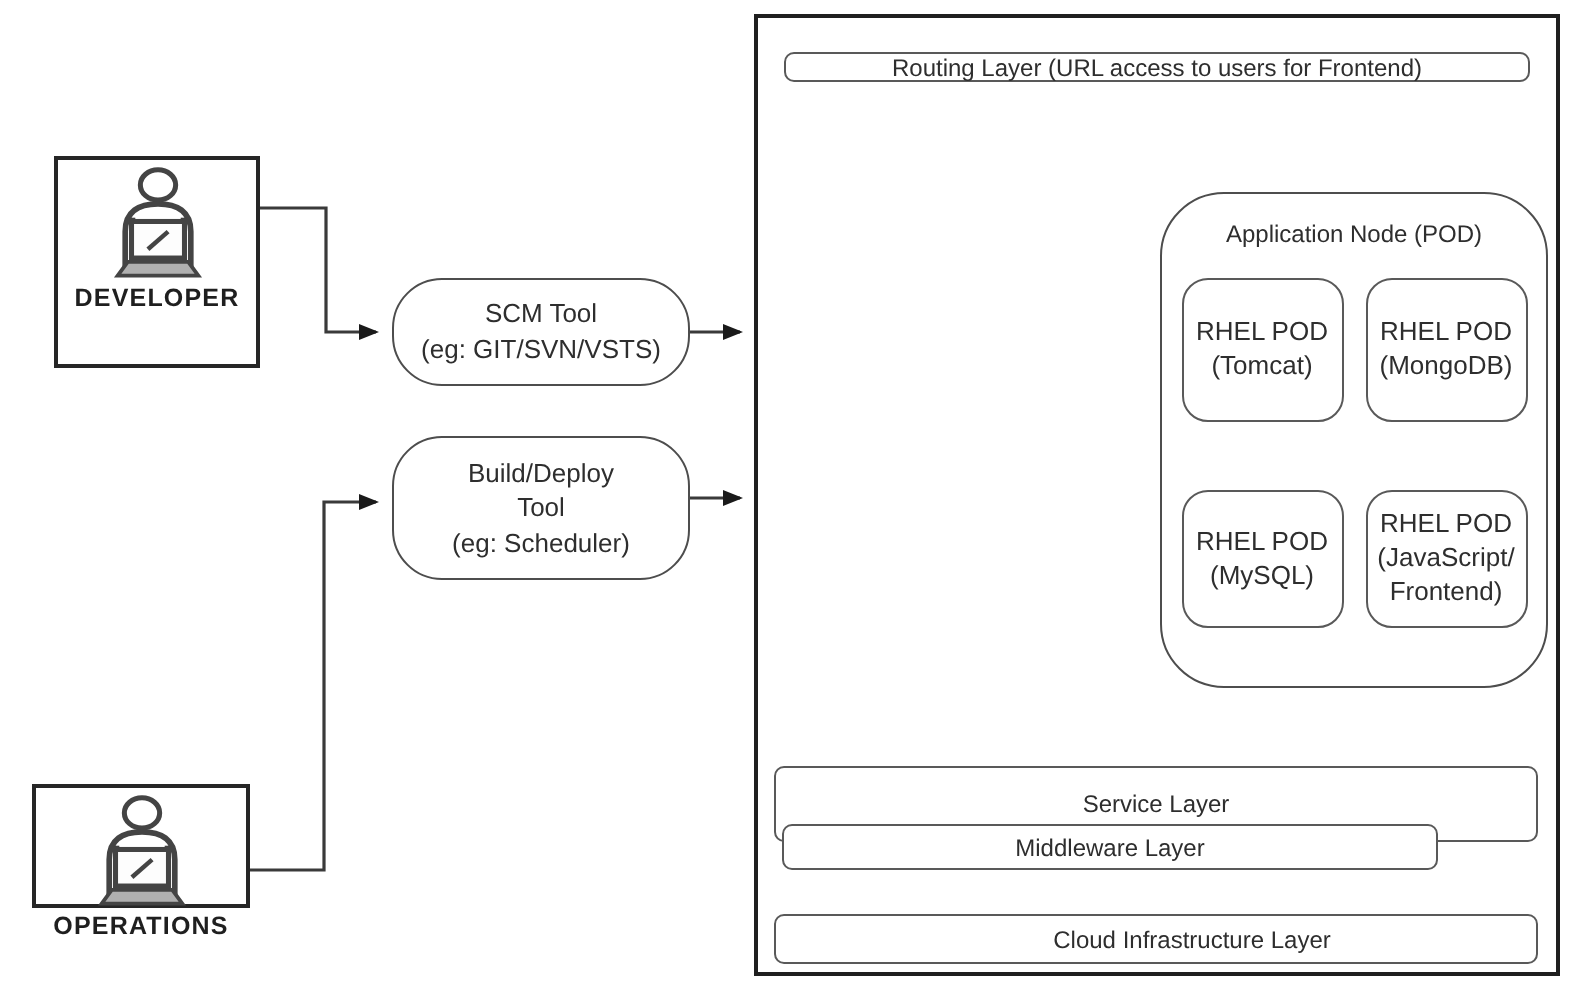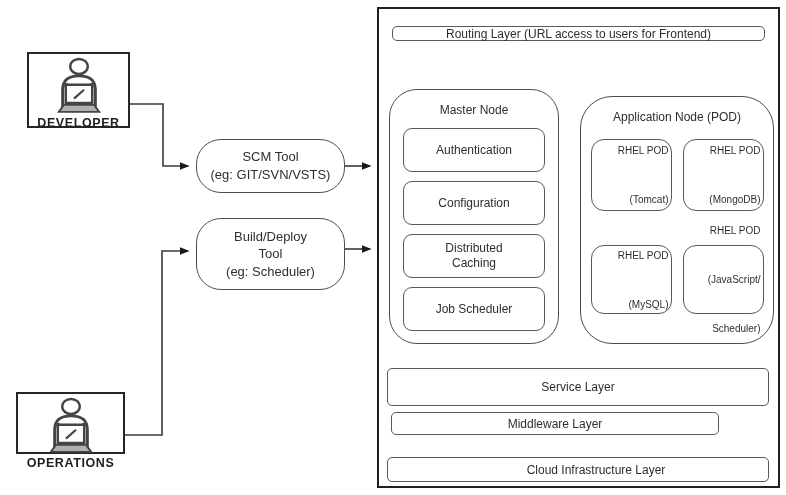--- a/index.html
+++ b/index.html
@@ -27,21 +27,21 @@
   .actor-box {
     position: absolute;
     border: 2px solid #262626;
     background: #ffffff;
     display: flex;
     flex-direction: column;
     align-items: center;
     justify-content: flex-start;
     box-sizing: border-box;
   }
-  .actor-box.dev { left: 27px; top: 52px; width: 103px; height: 76px; }
+  .actor-box.dev { left: 27px; top: 78px; width: 103px; height: 106px; }
   .actor-box.ops { left: 16px; top: 392px; width: 109px; height: 62px; }
   .person-svg { width: 64px; height: 58px; margin-top: 3px; flex: 0 0 auto; }
   .actor-label {
     font-size: 12.5px;
     font-weight: bold;
     letter-spacing: 0.6px;
     color: #1f1f1f;
     margin-top: 1px;
     white-space: nowrap;
   }
@@ -77,21 +77,21 @@
     border-radius: 5px;
     background: #ffffff;
     display: flex;
     align-items: center;
     justify-content: center;
     font-size: 12px;
     box-sizing: border-box;
     text-align: center;
   }
   .routing    { left: 13px; top: 17px;  width: 373px; height: 15px; }
-  .service    { left: 8px;  top: 359px; width: 382px; height: 38px; }
+  .service    { left: 8px;  top: 374px; width: 382px; height: 38px; }
   .middleware { left: 12px;  top: 403px; width: 328px; height: 23px; }
   .cloud      { left: 8px;  top: 448px; width: 382px; height: 25px; padding-left: 36px; }
   
   .master-node {
     position: absolute;
     left: 10px; top: 80px;
     width: 170px; height: 255px;
     border: 1.6px solid #4d4d4d;
     border-radius: 28px;
     background: #ffffff;
@@ -145,27 +145,26 @@
     row-gap: 34px;
     margin-top: 4px;
   }
   .pod {
     border: 1.5px solid #595959;
     border-radius: 13px;
     background: #ffffff;
     box-sizing: border-box;
     display: flex;
     flex-direction: column;
-    align-items: flex-end;
-    justify-content: center;
-    text-align: center;
-    font-size: 10px;
+    align-items: center;
+    justify-content: center;
+    text-align: center;
+    font-size: 13px;
     line-height: 1.3;
     padding: 2px;
-    gap: 36px;
   }
   .hidden-defs { position: absolute; width: 0; height: 0; overflow: hidden; }
 </style>
 </head>
 <body>
 
 <div class="canvas">
 
   <svg class="hidden-defs" aria-hidden="true">
     <defs>
@@ -215,47 +214,40 @@
   <div class="tool-box build">
     <div>Build/Deploy</div>
     <div>Tool</div>
     <div>(eg: Scheduler)</div>
   </div>
 
   <div class="main-container">
 
     <div class="layer-box routing">Routing Layer (URL access to users for Frontend)</div>
 
-    <div class="master-node">
-      <div class="node-title">Master Node</div>
-      <div class="mn-box">Authentication</div>
-      <div class="mn-box">Configuration</div>
-      <div class="mn-box">Distributed Caching</div>
-      <div class="mn-box">Job Scheduler</div>
-    </div>
 
     <div class="app-node">
       <div class="node-title">Application Node (POD)</div>
       <div class="pod-grid">
         <div class="pod">
           <div>RHEL POD</div>
           <div>(Tomcat)</div>
         </div>
         <div class="pod">
           <div>RHEL POD</div>
           <div>(MongoDB)</div>
         </div>
         <div class="pod">
           <div>RHEL POD</div>
           <div>(MySQL)</div>
         </div>
         <div class="pod">
           <div>RHEL POD</div>
           <div>(JavaScript/</div>
-          <div>Scheduler)</div>
+          <div>Frontend)</div>
         </div>
       </div>
     </div>
 
     <div class="layer-box service">Service Layer</div>
     <div class="layer-box middleware">Middleware Layer</div>
     <div class="layer-box cloud">Cloud Infrastructure Layer</div>
   </div>
 
 </div>

